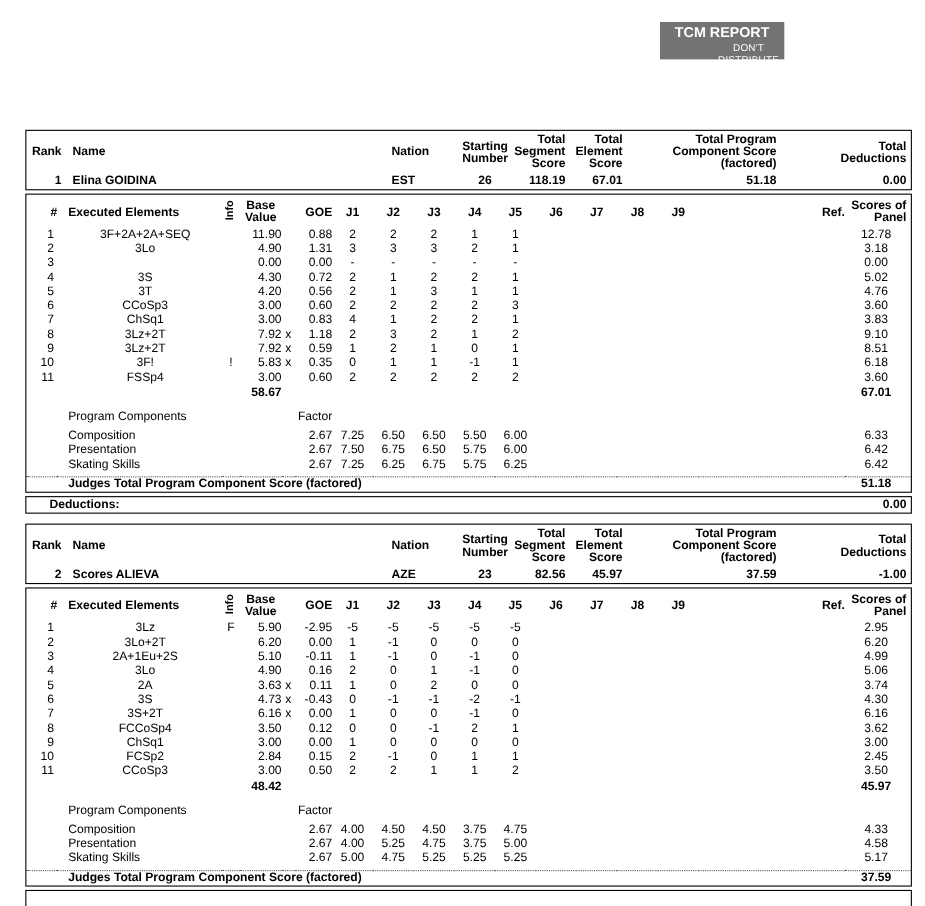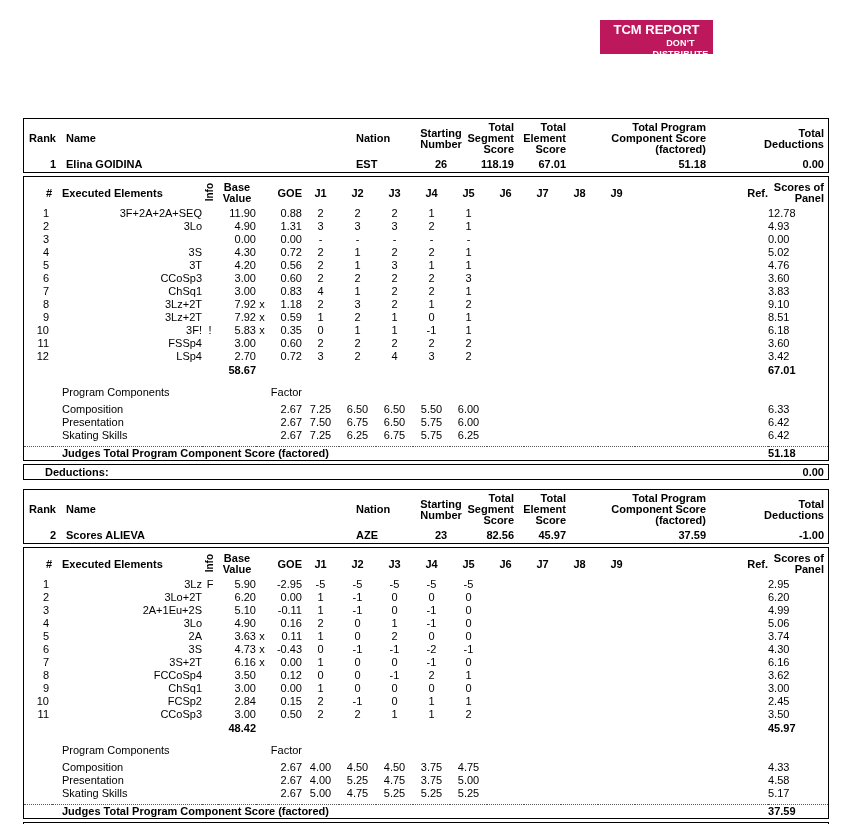--- a/index.html
+++ b/index.html
@@ -10,25 +10,25 @@
     color: #000000;
     font-family: "Liberation Sans", sans-serif;
     position: relative;
     overflow: hidden;
   }
   .titles { position: absolute; left: 23px; top: 32px; }
   .title-line { font-size: 15px; font-weight: bold; margin: 0 0 12px 0; letter-spacing: 0.2px; }
   .stamp {
     position: absolute; left: 600px; top: 20px;
     width: 113px; height: 34px;
-    background: #be185d; color: #ffffff;
+    background: #737373; color: #ffffff;
     text-align: center; padding-top: 2px;
   }
   .stamp-l1 { font-size: 13px; font-weight: bold; line-height: 16px; }
-  .stamp-l2 { font-size: 9px; font-weight: bold; line-height: 11px; letter-spacing: 0.2px; padding-left: 48px; }
+  .stamp-l2 { font-size: 9px; font-weight: normal; line-height: 11px; letter-spacing: 0.2px; padding-left: 48px; }
 
   .content { position: absolute; left: 23px; top: 118px; width: 806px; }
   .skater-section { margin-bottom: 9px; }
   .box { border: 1px solid #000; background: #fff; margin-bottom: 3px; }
 
   table { border-collapse: collapse; width: 100%; table-layout: fixed; }
   td, th { padding: 0; font-size: 11px; overflow: hidden; white-space: nowrap; }
 
   
   .rank-table th { font-weight: bold; vertical-align: middle; white-space: pre-line; line-height: 11px; height: 36px; padding-top: 3px; }
@@ -39,28 +39,28 @@
   .rank-col   { text-align: right; }
   .name-col   { text-align: left; padding-left: 10px; }
   .nation-col { text-align: left; }
   .start-col  { text-align: center; }
   .num-right  { text-align: right; padding-right: 4px; }
 
   
   .el-table th { font-weight: bold; vertical-align: middle; white-space: pre-line; line-height: 11px; height: 30px; padding-top: 2px; }
   .el-table td { height: 13px; line-height: 13px; vertical-align: middle; }
   td.num   { text-align: right; padding-right: 3px; }
-  td.name  { text-align: right; padding-left: 10px; }
+  td.name  { text-align: center; padding-left: 10px; }
   td.info  { text-align: center; }
   td.bv    { text-align: right; }
   td.x     { text-align: center; }
   td.goe   { text-align: right; }
   td.j     { text-align: center; }
   td.ref   { text-align: right; }
-  td.panel { text-align: left; padding-right: 3px; }
+  td.panel { text-align: center; padding-right: 3px; }
   .totals-row td { font-weight: bold; height: 14px; }
   .v-info {
     writing-mode: vertical-rl;
     transform: rotate(180deg);
     font-size: 10px; font-weight: bold;
     display: inline-block; line-height: 14px;
   }
   th.info-th { text-align: center; vertical-align: middle; }
 
   
@@ -214,21 +214,21 @@
               <td class="j">3</td>
               <td class="j">3</td>
               <td class="j">3</td>
               <td class="j">2</td>
               <td class="j">1</td>
               <td class="j"></td>
               <td class="j"></td>
               <td class="j"></td>
               <td class="j"></td>
               <td class="ref"></td>
-              <td class="panel">4.93</td>
+              <td class="panel">3.18</td>
             </tr>
             <tr>
               <td class="num">3</td>
               <td class="name"></td>
               <td class="info"></td>
               <td class="bv">0.00</td>
               <td class="x"></td>
               <td class="goe">0.00</td>
               <td class="j">-</td>
               <td class="j">-</td>
@@ -386,39 +386,20 @@
               <td class="j">2</td>
               <td class="j">2</td>
               <td class="j">2</td>
               <td class="j">2</td>
               <td class="j"></td>
               <td class="j"></td>
               <td class="j"></td>
               <td class="j"></td>
               <td class="ref"></td>
               <td class="panel">3.60</td>
-            </tr>
-            <tr>
-              <td class="num">12</td>
-              <td class="name">LSp4</td>
-              <td class="info"></td>
-              <td class="bv">2.70</td>
-              <td class="x"></td>
-              <td class="goe">0.72</td>
-              <td class="j">3</td>
-              <td class="j">2</td>
-              <td class="j">4</td>
-              <td class="j">3</td>
-              <td class="j">2</td>
-              <td class="j"></td>
-              <td class="j"></td>
-              <td class="j"></td>
-              <td class="j"></td>
-              <td class="ref"></td>
-              <td class="panel">3.42</td>
             </tr>
           </tbody>
         <tbody>
           <tr class="totals-row">
             <td colspan="3"></td>
             <td class="bv">58.67</td>
             <td colspan="2"></td>
             <td colspan="9"></td>
             <td></td>
             <td class="panel">67.01</td>

